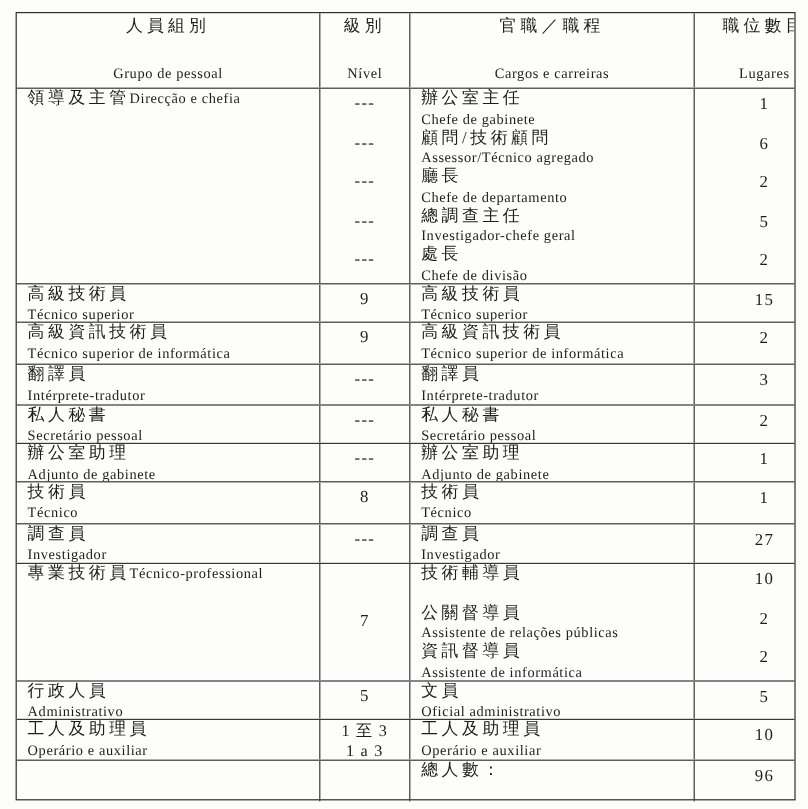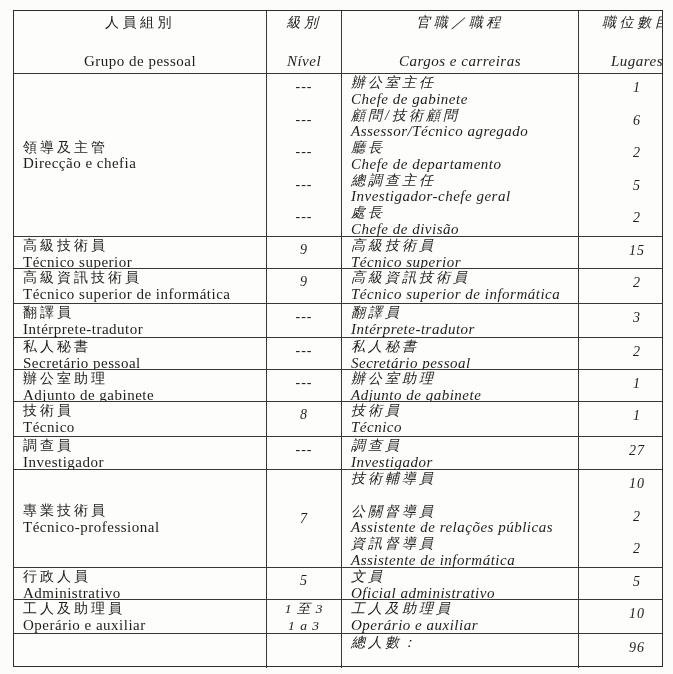--- a/index.html
+++ b/index.html
@@ -10,31 +10,31 @@
     color:#1d1d1d;
     -webkit-font-smoothing:antialiased;
   }
   .table{
     position:absolute;left:13px;top:10px;width:650px;height:657px;
     box-sizing:border-box;border:1px solid #2e2e2e;background:#fdfdfb;
   }
   .r{display:flex;box-sizing:border-box;overflow:hidden;}
   .r + .r{border-top:1px solid #383838;}
   .cell{box-sizing:border-box;overflow:hidden;flex:0 0 auto;}
-  .cell + .cell{border-left:1px solid #383838;font-style:italic;}
+  .cell + .cell{border-left:1px solid #383838;}
   .c1{width:252px;}
   .c2{width:75px;}
   .c3{width:237px;}
   .c4{flex:1 1 auto;padding-left:33px;}
   .zh{font-size:14px;line-height:16.5px;letter-spacing:3px;white-space:nowrap;}
-  .pt{font-size:15px;line-height:15px;letter-spacing:0.5px;white-space:nowrap;}
+  .pt{font-size:12px;line-height:15px;letter-spacing:0.5px;white-space:nowrap;}
   .pad{padding:1px 4px 0 9px;}
   .hcell{display:flex;flex-direction:column;justify-content:center;align-items:center;text-align:center;gap:22px;}
   .hcell .zh{letter-spacing:3.5px;}
-  .vcenter{display:flex;flex-direction:column;justify-content:center;}
+  .vcenter{display:flex;flex-direction:row;}
   .num{font-size:14px;line-height:16px;letter-spacing:1px;text-align:center;padding-top:6px;}
   .lvl{font-size:14px;line-height:16px;letter-spacing:1px;text-align:center;padding-top:5px;}
   .lvl2{font-size:13.5px;line-height:15.5px;letter-spacing:1px;text-align:center;padding-top:1px;}
   .sub{box-sizing:border-box;}
   .sub5{height:32.6px;}
   .sub3{height:32.66px;}
   .ctr{display:flex;flex-direction:column;justify-content:center;}
 </style>
 </head>
 <body>

